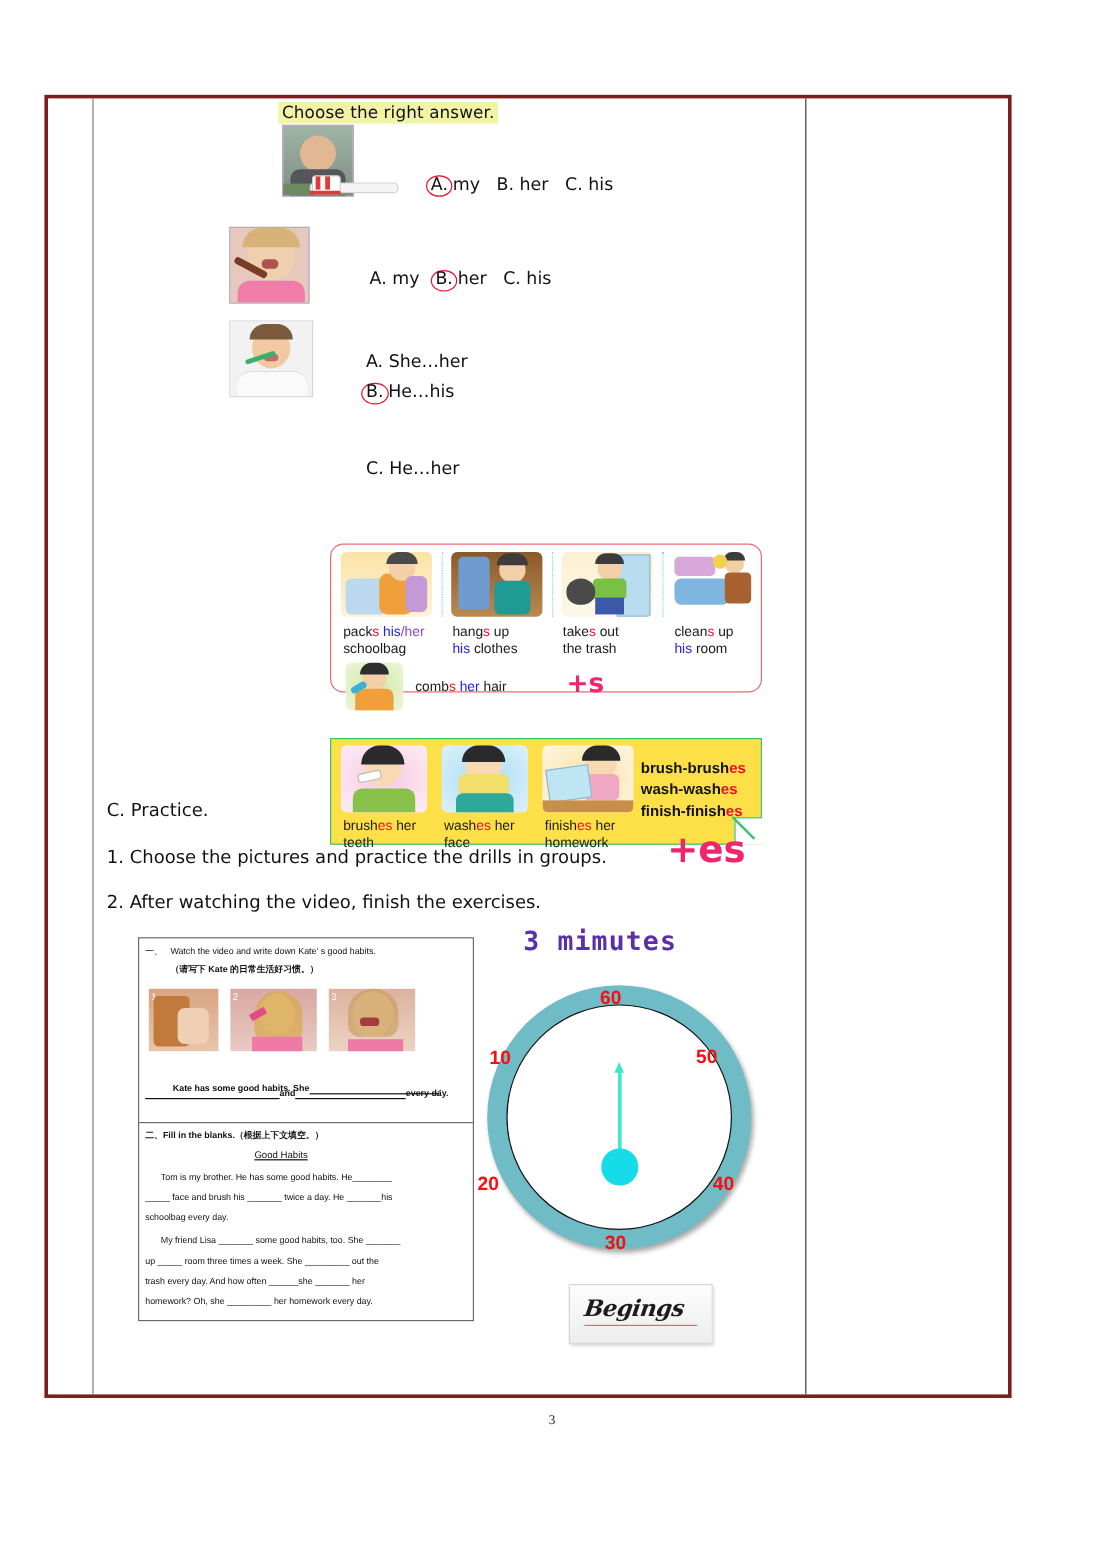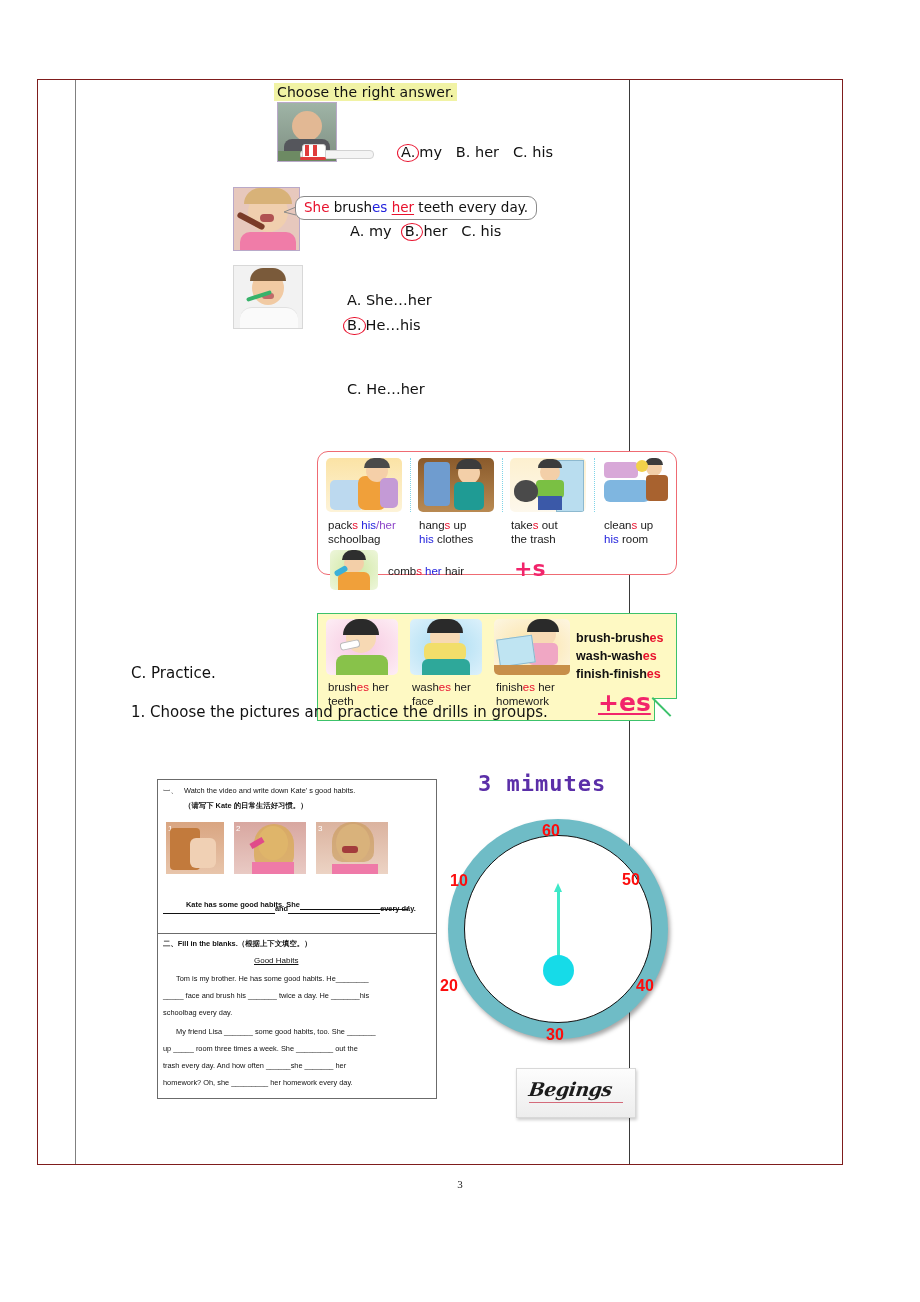--- a/index.html
+++ b/index.html
@@ -1,21 +1,21 @@
 <!DOCTYPE html>
 <html><head>
 <meta charset="utf-8">
 <style>
   html,body{margin:0;padding:0;background:#ffffff;}
   body{width:920px;height:1302px;font-family:"Liberation Sans",sans-serif;color:#000;}
   .page{position:relative;width:920px;height:1302px;overflow:hidden;}
 
   
   .doc-table{position:absolute;left:37px;top:79px;width:806px;height:1086px;
-             border:1px solid #7f1d1d;box-sizing:border-box;display:flex;background:#fff;gap:44px;}
+             border:3px solid #7f1d1d;box-sizing:border-box;display:flex;background:#fff;}
   .col-narrow{width:38px;border-right:1px solid #808080;box-sizing:border-box;}
   .col-main{flex:1;border-right:1px solid #3a3a3a;box-sizing:border-box;position:relative;}
   .col-right{width:168px;box-sizing:border-box;}
 
   .hl-title{position:absolute;left:154px;top:3px;background:#f1f3a5;
             font-family:"DejaVu Sans",sans-serif;font-size:14px;color:#111;
             padding:1px 3px;letter-spacing:.1px;}
 
   
   .photo{position:absolute;background:#cfcfcf;border:1px solid #b9a9c9;overflow:hidden;}
@@ -32,22 +32,22 @@
   .u{text-decoration:underline;text-underline-offset:2px;}
   .blank{display:inline-block;border-bottom:1.4px solid #111;min-width:34px;text-align:center;color:#e8112d;}
 
   .opts{position:absolute;font-family:"DejaVu Sans",sans-serif;font-size:14.5px;color:#111;white-space:nowrap;}
   .circ{display:inline-block;border:1.6px solid #e8112d;border-radius:50%;
         padding:0 3px 1px 3px;line-height:1.05;}
 
   
   .box-s{position:absolute;left:197px;top:371px;width:360px;height:124px;
          border:1.6px solid #ef6b73;border-radius:11px;background:#fff;box-sizing:border-box;}
-  .box-es{position:absolute;left:197px;top:533px;width:360px;height:108px;
-         border:1.6px solid #3cc26b;background:#fef9c3;box-sizing:border-box;}
+  .box-es{position:absolute;left:197px;top:533px;width:360px;height:89px;
+         border:1.6px solid #3cc26b;background:#fde047;box-sizing:border-box;}
   .fold{position:absolute;right:-1px;bottom:-1px;width:22px;height:22px;
         background:#fff;border-left:1.6px solid #3cc26b;border-top:1.6px solid #3cc26b;
         transform:rotate(0deg);}
   .fold:after{content:"";position:absolute;left:-1.6px;top:-1.6px;width:26px;height:1.6px;
         background:#3cc26b;transform-origin:0 0;transform:rotate(45deg);}
 
   .cell-img{position:absolute;border-radius:5px;overflow:hidden;}
   .vdot{position:absolute;width:0;border-left:1.5px dotted #7fd4e8;}
 
   .cap{position:absolute;font-family:"Liberation Sans",sans-serif;font-size:11.5px;
@@ -129,29 +129,20 @@
 
       <div class="photo" style="left:113px;top:107px;width:65px;height:62px;">
         <div class="sky" style="background:#e7c8bd;"></div>
         <div style="position:absolute;left:14px;top:4px;width:40px;height:40px;border-radius:50%;background:#f0cfae;"></div>
         <div style="position:absolute;left:10px;top:0;width:48px;height:16px;background:#d8b278;border-radius:20px 20px 0 0;"></div>
         <div style="position:absolute;left:26px;top:26px;width:14px;height:8px;border-radius:4px;background:#b05252;"></div>
         <div style="position:absolute;left:2px;top:30px;width:30px;height:6px;background:#7a3b28;transform:rotate(28deg);border-radius:3px;"></div>
         <div style="position:absolute;left:6px;bottom:0;width:56px;height:18px;background:#f07ca8;border-radius:10px 10px 0 0;"></div>
       </div>
 
-      <div class="bubble" style="left:175px;top:116px;">
-        <svg class="tail" viewBox="0 0 13 10">
-          <polyline points="13,1 1,6 13,9" fill="none" stroke="#8a8a8a" stroke-width="1"></polyline>
-        </svg>
-        <span class="red">She</span>
-        <span>brush</span><span class="blue">es</span>
-        <span class="red u">her</span>
-        <span>teeth every day.</span>
-      </div>
 
       <div class="opts" style="left:230px;top:143px;">
         <span>A. my</span>&nbsp;
         <span class="circ">B.</span><span>her</span>&nbsp;&nbsp;
         <span>C. his</span>
       </div>
 
       <div class="photo" style="left:113px;top:185px;width:68px;height:62px;background:#fff;border:1px solid #d8d8d8;">
         <div class="sky" style="background:#f2f2f2;"></div>
         <div style="position:absolute;left:18px;top:5px;width:32px;height:34px;border-radius:50%;background:#f1caa3;"></div>
@@ -285,25 +276,26 @@
         </div>
         <div class="cap" style="left:94px;top:66px;width:82px;">
           <span>wash</span><span class="red">es</span>
           <span>her face</span>
         </div>
         <div class="cap" style="left:178px;top:66px;width:86px;">
           <span>finish</span><span class="red">es</span>
           <span>her homework</span>
         </div>
 
-        <div class="plus" style="left:280px;top:74px;font-size:25px;text-decoration:underline;">+es</div>
+        <div class="plus" style="left:280px;top:74px;font-size:31px;">+es</div>
       </div>
 
       <div class="prose" style="left:11px;top:584px;">C. Practice.</div>
       <div class="prose" style="left:11px;top:623px;">1. Choose the pictures and practice the drills in groups.</div>
+      <div class="prose" style="left:11px;top:661px;">2. After watching the video, finish the exercises.</div>
 
       <div class="ws" style="left:37px;top:699px;">
 
         <div class="ws-sec" style="position:relative;height:154px;">
           <div class="ws-t" style="position:absolute;left:5px;top:6px;">一、</div>
           <div class="ws-t" style="position:absolute;left:26px;top:6px;">Watch the video and write down   Kate' s good habits.</div>
           <div class="ws-t ws-b" style="position:absolute;left:26px;top:21px;">（请写下 Kate 的日常生活好习惯。）</div>
 
           <div style="position:absolute;left:8px;top:42px;width:58px;height:52px;background:linear-gradient(#d9a581,#e8c5ab);">
             <div style="position:absolute;left:2px;top:2px;color:#fff;font-size:8px;">1</div>

